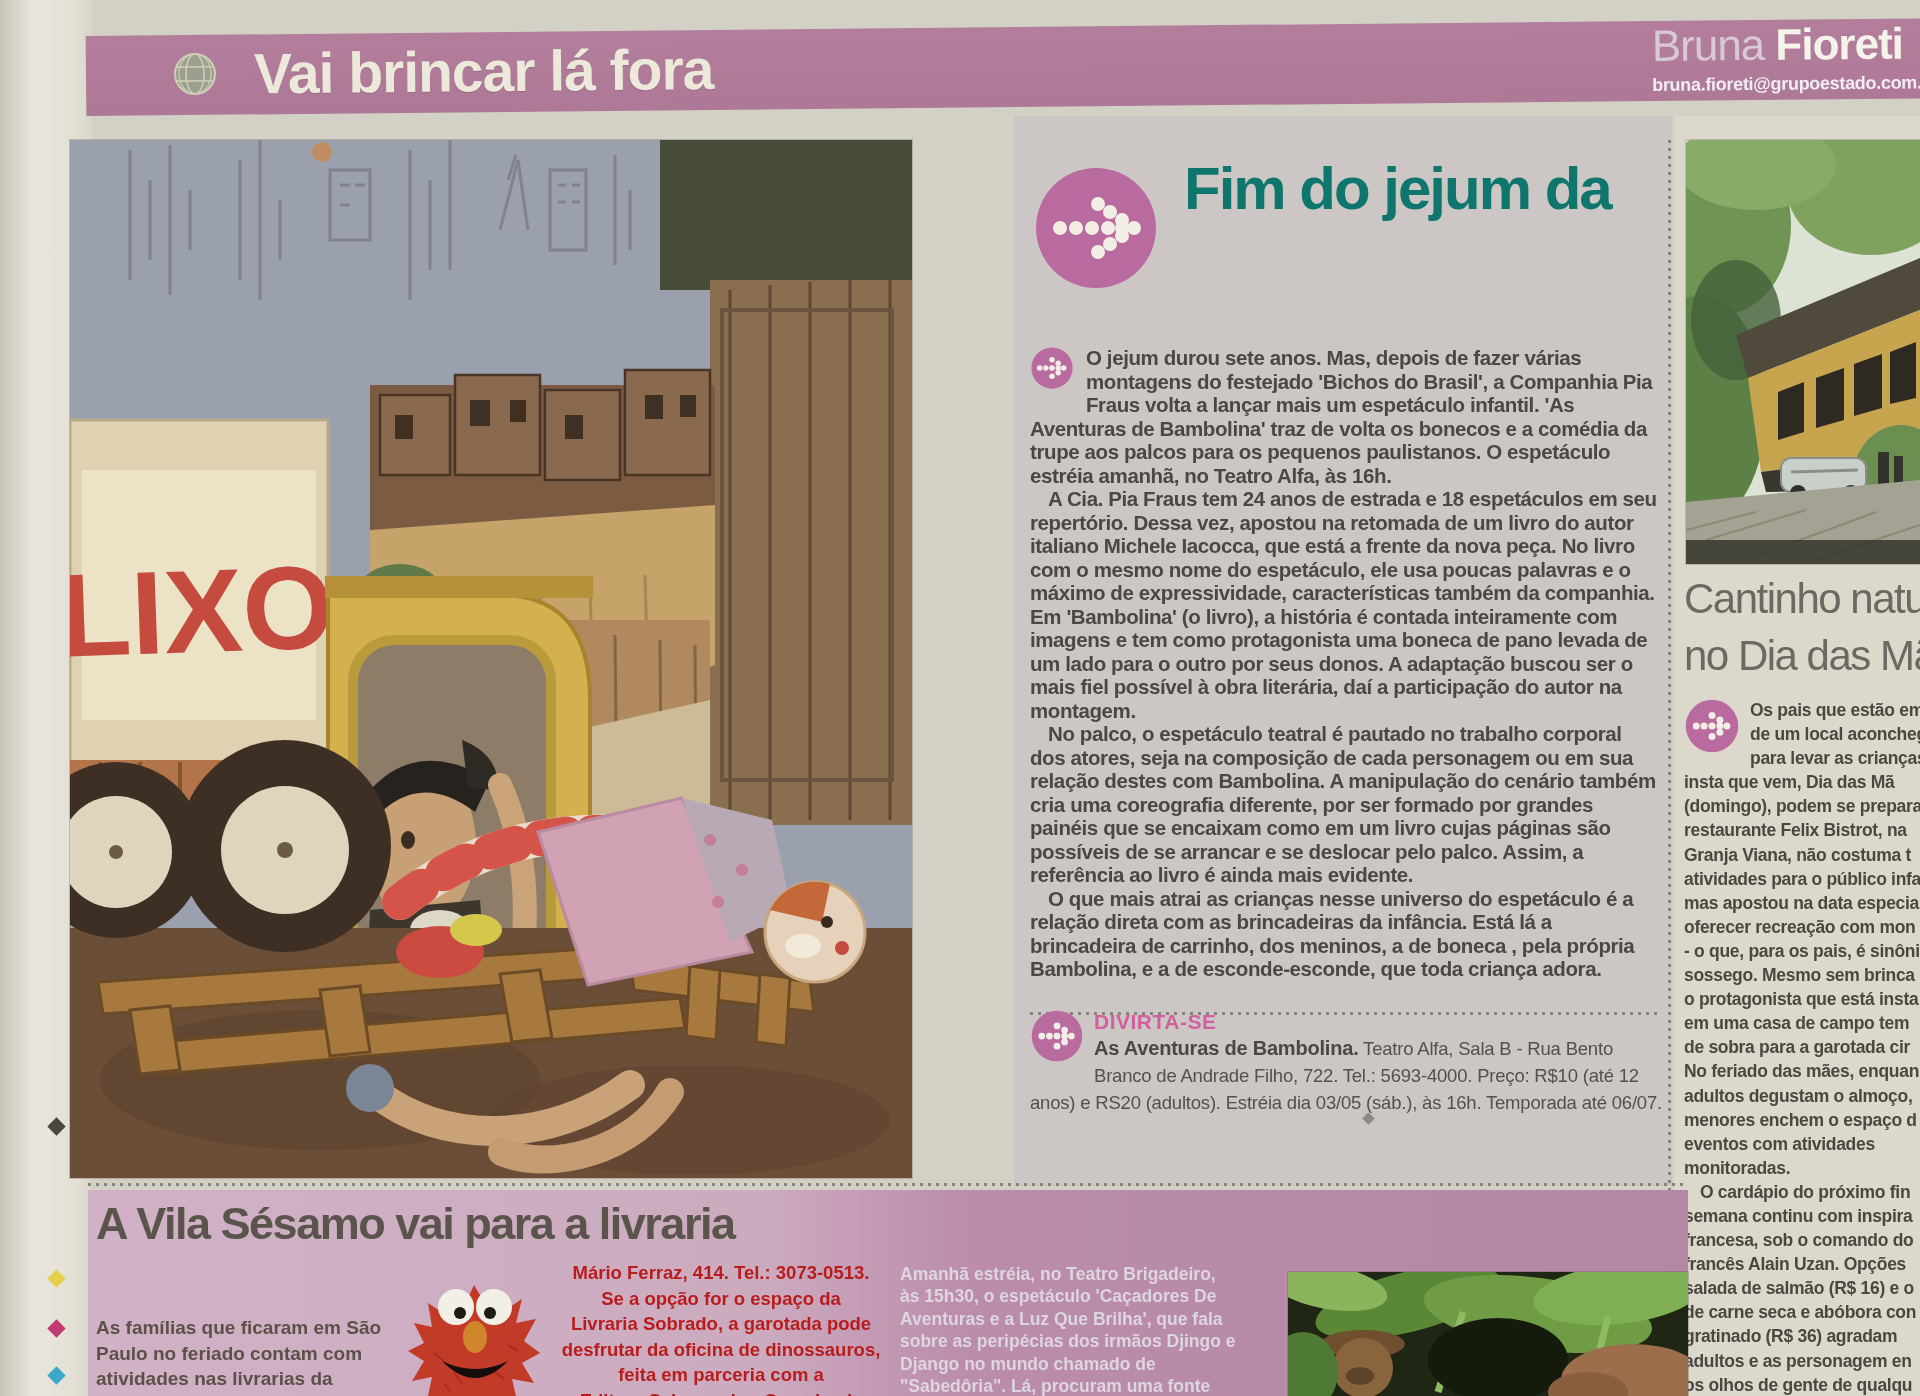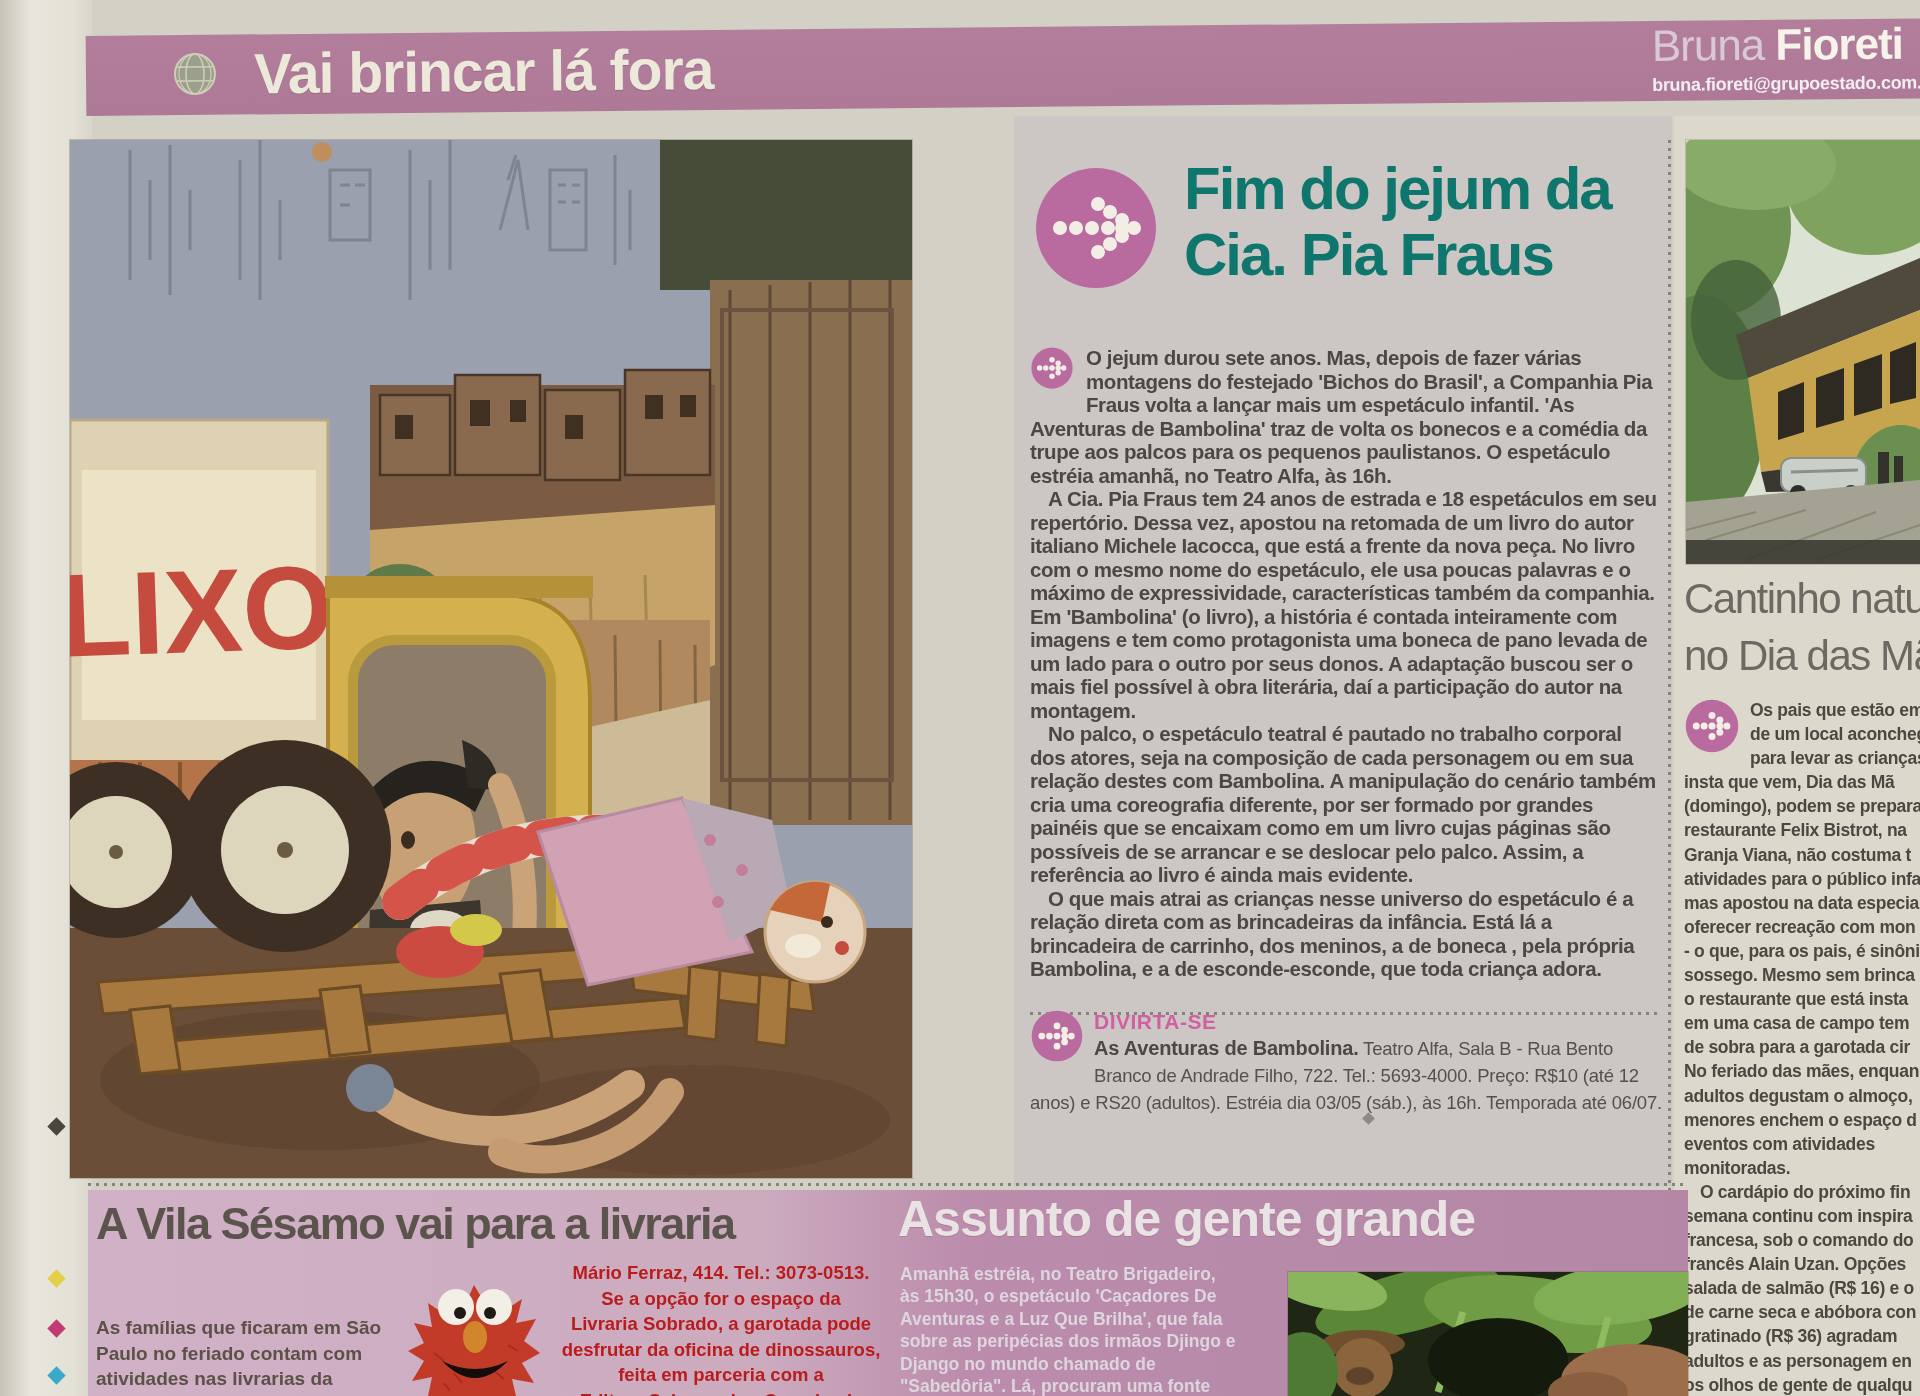--- a/index.html
+++ b/index.html
@@ -293,21 +293,20 @@
           <circle cx="78" cy="48" r="7"></circle>
           <circle cx="90" cy="56" r="7"></circle>
         <circle cx="66" cy="88" r="7"></circle>
           <circle cx="78" cy="80" r="7"></circle>
           <circle cx="90" cy="72" r="7"></circle>
       </g>
     </svg>
   </span>
   <h1 class="abs main-headline" style="margin:0;">
     <span>Fim do jejum da</span><br>
-    <span>Cia. Pia Fraus</span>
   </h1>
 
   <div class="abs article-body">
     <span class="body-icon">
       <svg width="44" height="44" viewBox="0 0 128 128">
         <circle cx="64" cy="64" r="60" fill="#b96ba0"></circle>
         <g fill="#f2eee6">
           <circle cx="28" cy="64" r="8"></circle>
             <circle cx="46" cy="64" r="8"></circle>
             <circle cx="64" cy="64" r="8"></circle>
@@ -417,21 +416,21 @@
       <div class="rc-line">para levar as crianças no fina</div>
       <div class="rc-line">insta que vem, Dia das Mã</div>
       <div class="rc-line">(domingo), podem se prepara</div>
       <div class="rc-line">restaurante Felix Bistrot, na</div>
       <div class="rc-line">Granja Viana, não costuma t</div>
       <div class="rc-line">atividades para o público infa</div>
       <div class="rc-line">mas apostou na data especia</div>
       <div class="rc-line">oferecer recreação com mon</div>
       <div class="rc-line">- o que, para os pais, é sinôni</div>
       <div class="rc-line">sossego. Mesmo sem brinca</div>
-      <div class="rc-line">o restaurante que está insta</div>
+      <div class="rc-line">o protagonista que está insta</div>
       <div class="rc-line">em uma casa de campo tem</div>
       <div class="rc-line">de sobra para a garotada cir</div>
       <div class="rc-line">No feriado das mães, enquan</div>
       <div class="rc-line">adultos degustam o almoço,</div>
       <div class="rc-line">menores enchem o espaço d</div>
       <div class="rc-line">eventos com atividades</div>
       <div class="rc-line">monitoradas.</div>
       <div class="rc-line">O cardápio do próximo fin</div>
       <div class="rc-line">semana continu com inspira</div>
       <div class="rc-line">francesa, sob o comando do</div>
@@ -473,21 +472,20 @@
 
   <div class="abs vila-col2">
       <div class="vl-line">Mário Ferraz, 414. Tel.: 3073-0513.</div>
       <div class="vl-line">Se a opção for o espaço da</div>
       <div class="vl-line">Livraria Sobrado, a garotada pode</div>
       <div class="vl-line">desfrutar da oficina de dinossauros,</div>
       <div class="vl-line">feita em parceria com a</div>
       <div class="vl-line">Editora Salamandra. Os animais</div>
     </div>
 
-  <h2 class="abs assunto-headline" style="margin:0;">Assunto de gente grande</h2>
   <div class="abs assunto-body">
       <div class="as-line">Amanhã estréia, no Teatro Brigadeiro,</div>
       <div class="as-line">às 15h30, o espetáculo 'Caçadores De</div>
       <div class="as-line">Aventuras e a Luz Que Brilha', que fala</div>
       <div class="as-line">sobre as peripécias dos irmãos Djingo e</div>
       <div class="as-line">Django no mundo chamado de</div>
       <div class="as-line">"Sabedôria". Lá, procuram uma fonte</div>
     </div>
 
   <div class="abs assunto-photo">

